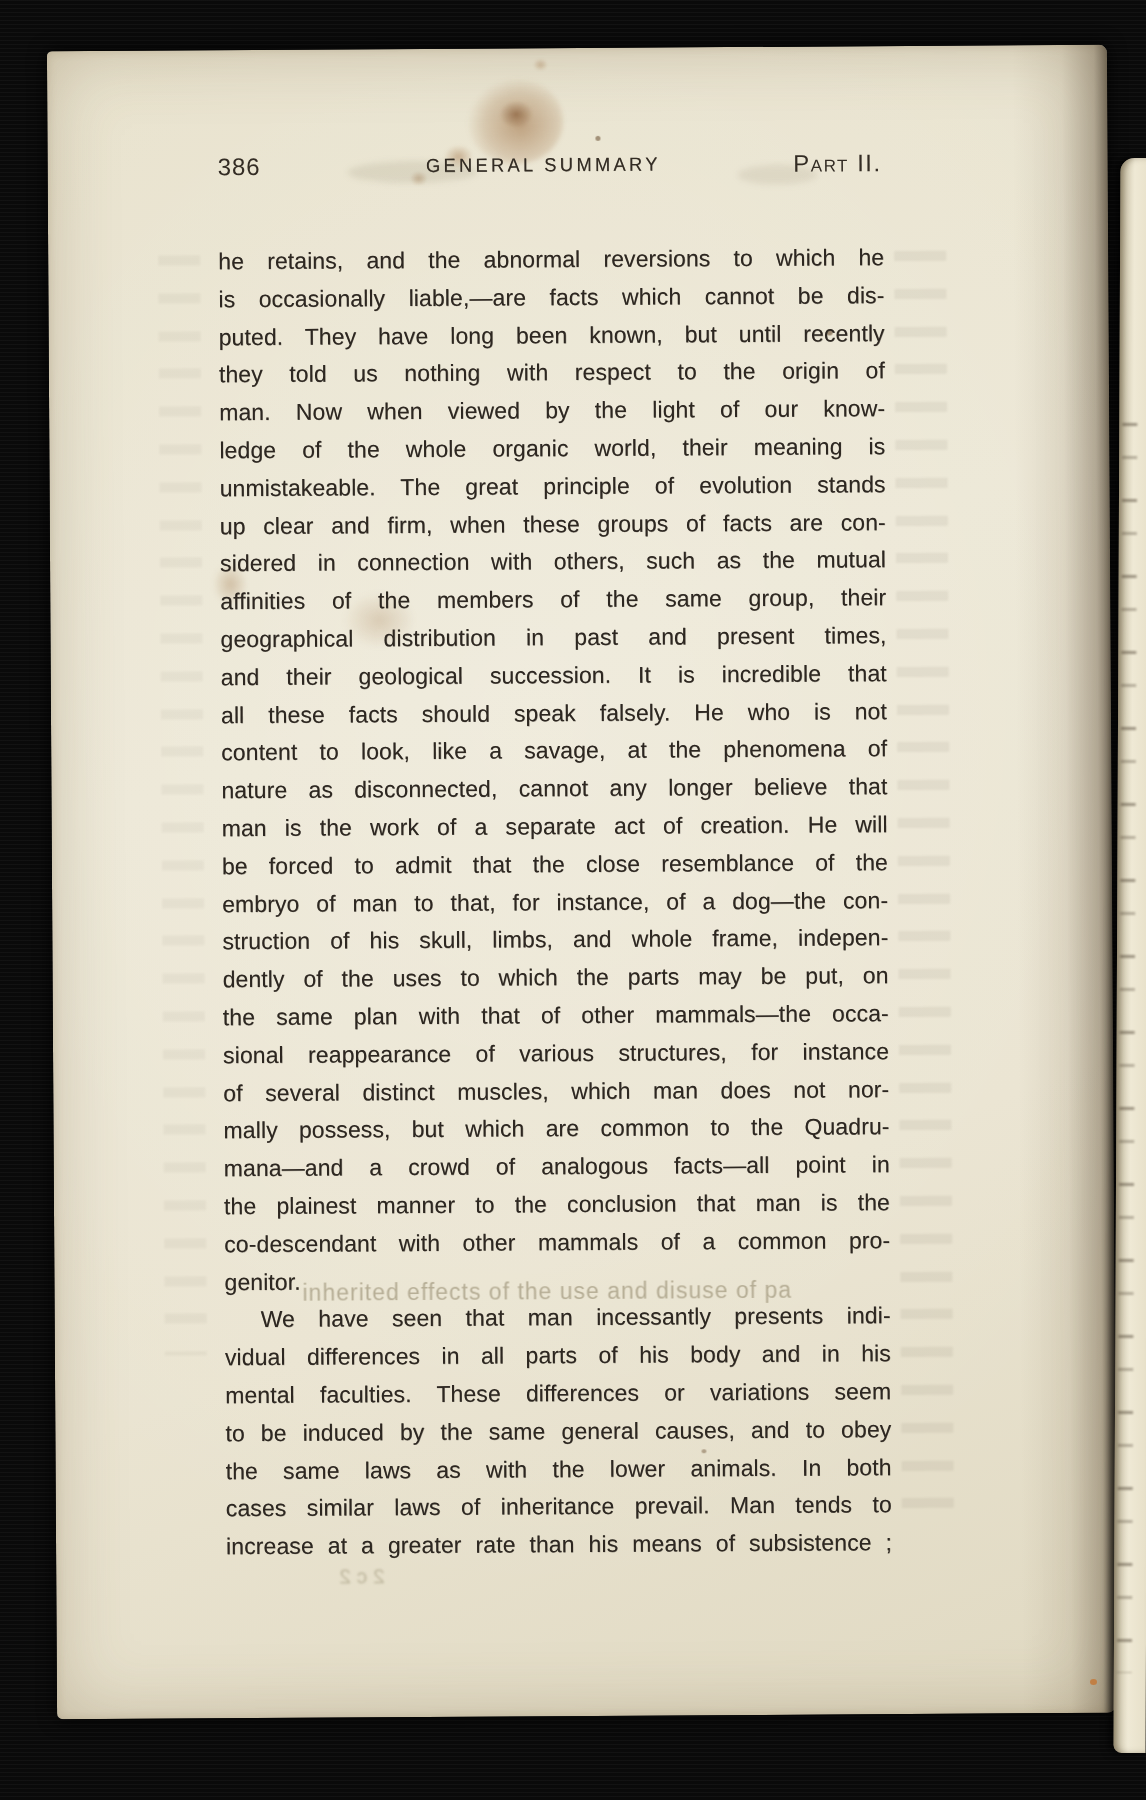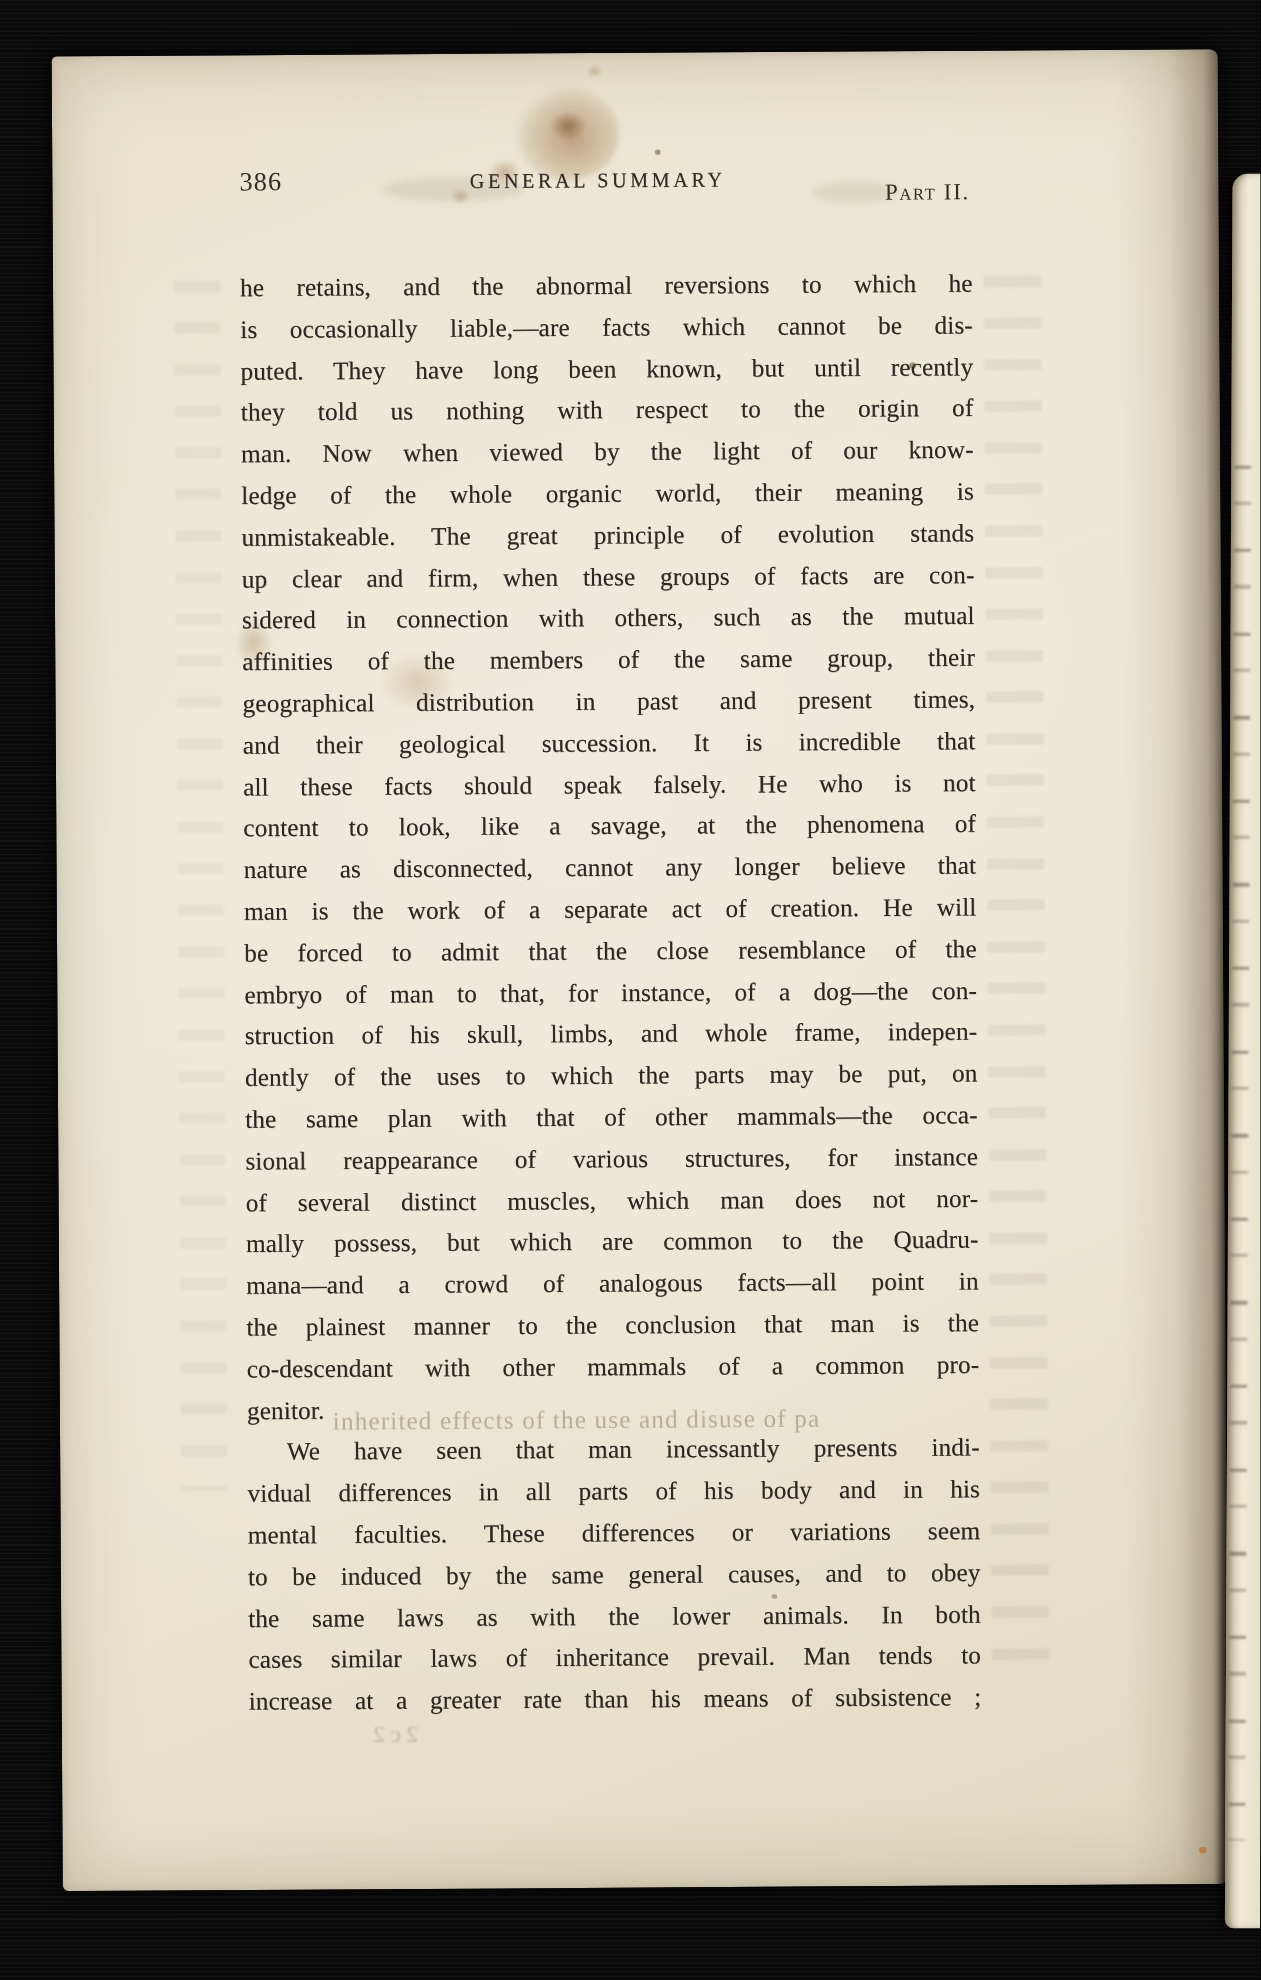--- a/index.html
+++ b/index.html
@@ -1,19 +1,19 @@
 <!DOCTYPE html>
 <html><head>
 <meta charset="utf-8">
 <style>
   html,body{margin:0;padding:0;background:#070707;}
   .stage{
     position:relative;width:1146px;height:1800px;overflow:hidden;
     background:#0a0a0a;
-    font-family:Liberation Serif, serif;
+    font-family:Liberation Sans, sans-serif;
   }
   .stage::before{ 
     content:"";position:absolute;inset:0;
     background:repeating-linear-gradient(to bottom, rgba(255,255,255,0.035) 0 1px, transparent 1px 4px);
     pointer-events:none;
   }
   .page{
     position:absolute;left:52px;top:48px;width:1060px;height:1668px;
     transform:rotate(-0.35deg);
     background:
@@ -30,21 +30,21 @@
     border-radius:0 8px 10px 0;
     background:linear-gradient(to right, rgba(0,0,0,0) 0%, rgba(100,80,50,0.10) 52%, rgba(70,52,30,0.30) 86%, rgba(40,28,14,0.55) 100%);
   }
   .header{position:absolute;left:170px;top:100px;width:666px;height:36px;color:#332c24;}
   .pagenum{position:absolute;left:0;top:3px;font-size:24px;letter-spacing:1px;}
   .htitle{
     position:absolute;left:50%;top:6px;transform:translateX(-53%) scaleX(0.96);
     font-size:19px;letter-spacing:3.5px;white-space:nowrap;
     text-shadow:0.3px 0.3px 0.5px rgba(50,44,36,0.55);
   }
-  .hpart{position:absolute;right:2px;top:16px;font-size:21px;font-variant:small-caps;letter-spacing:1.5px;}
+  .hpart{position:absolute;right:2px;top:3px;font-size:24px;font-variant:small-caps;letter-spacing:1.5px;}
   .body{
     position:absolute;left:170px;top:193px;width:666px;color:#2d2721;
     text-shadow:0.3px 0.3px 0.4px rgba(46,40,34,0.45);
   }
   .line{
     height:37.8px;line-height:37.8px;font-size:23px;
     text-align:justify;text-align-last:justify;white-space:nowrap;
     word-spacing:-0.5px;letter-spacing:0.1px;
   }
   .line.indent{padding-left:36px;}

